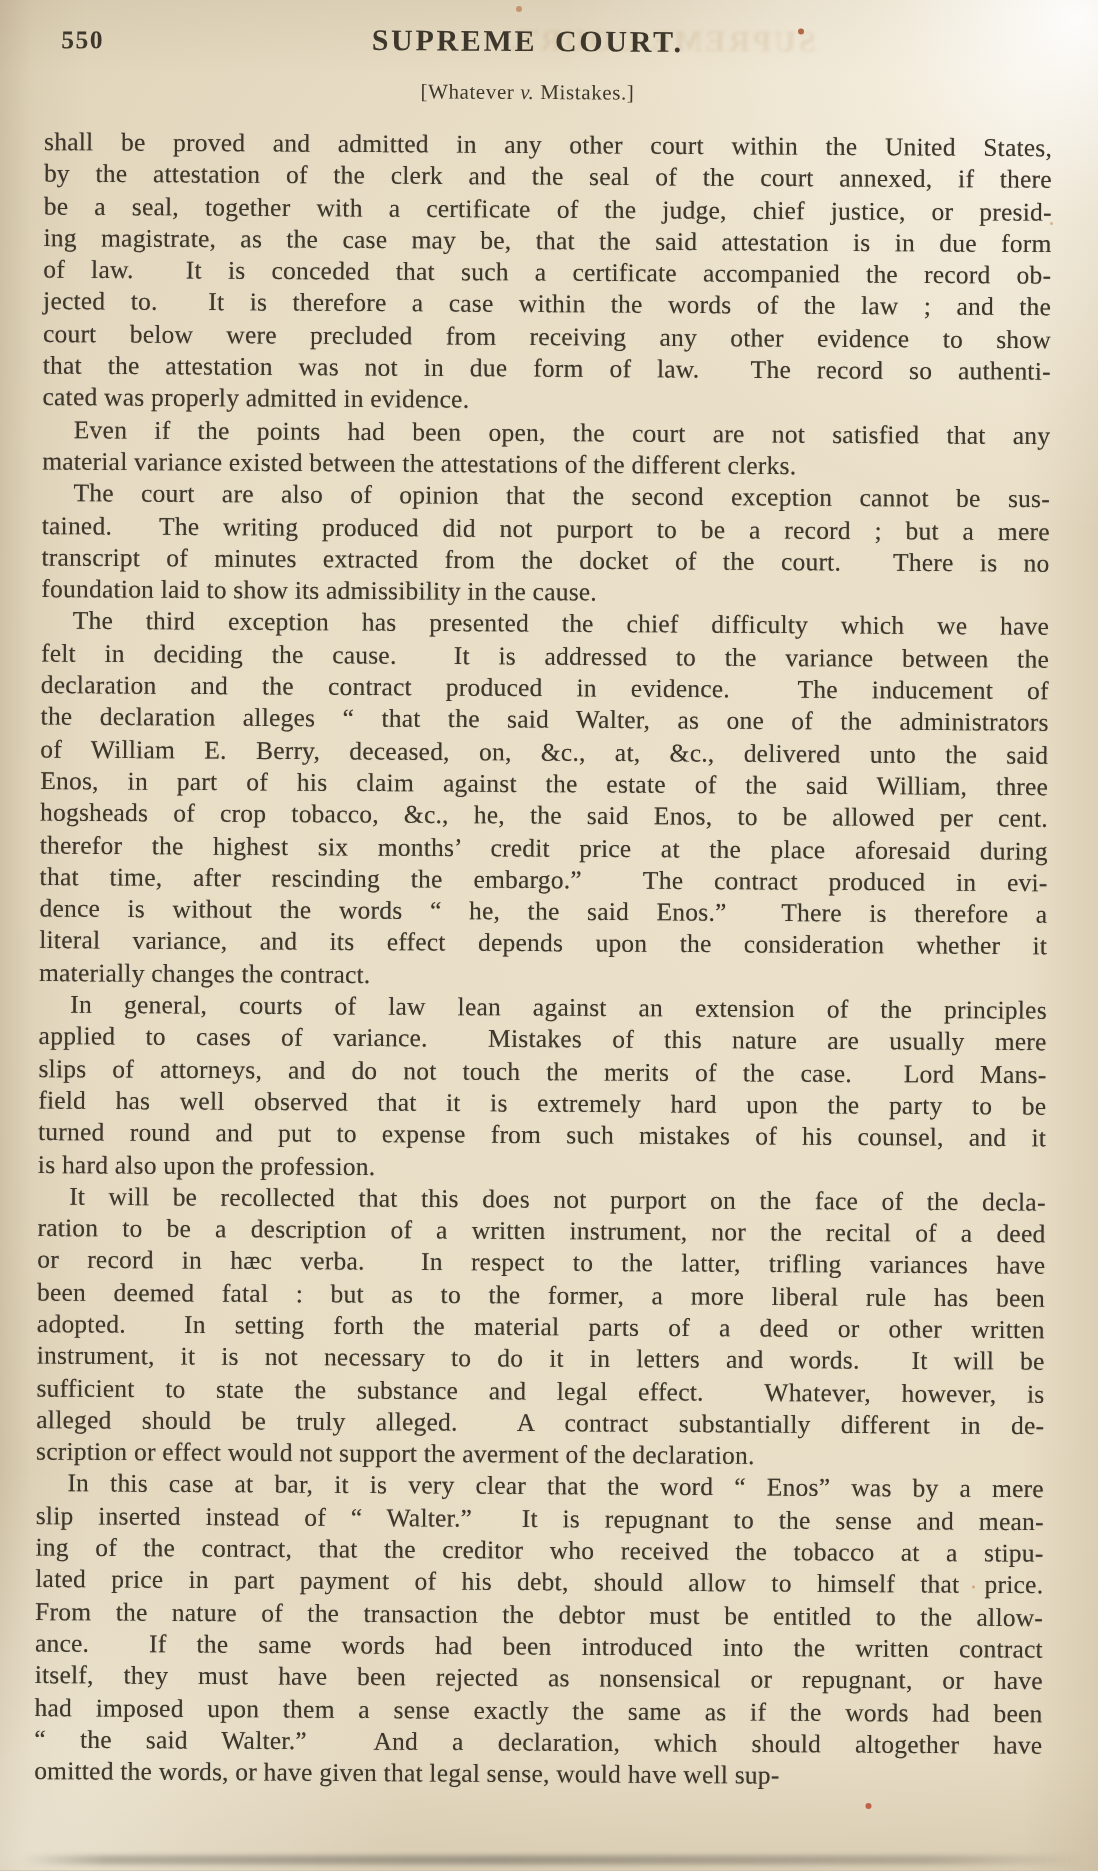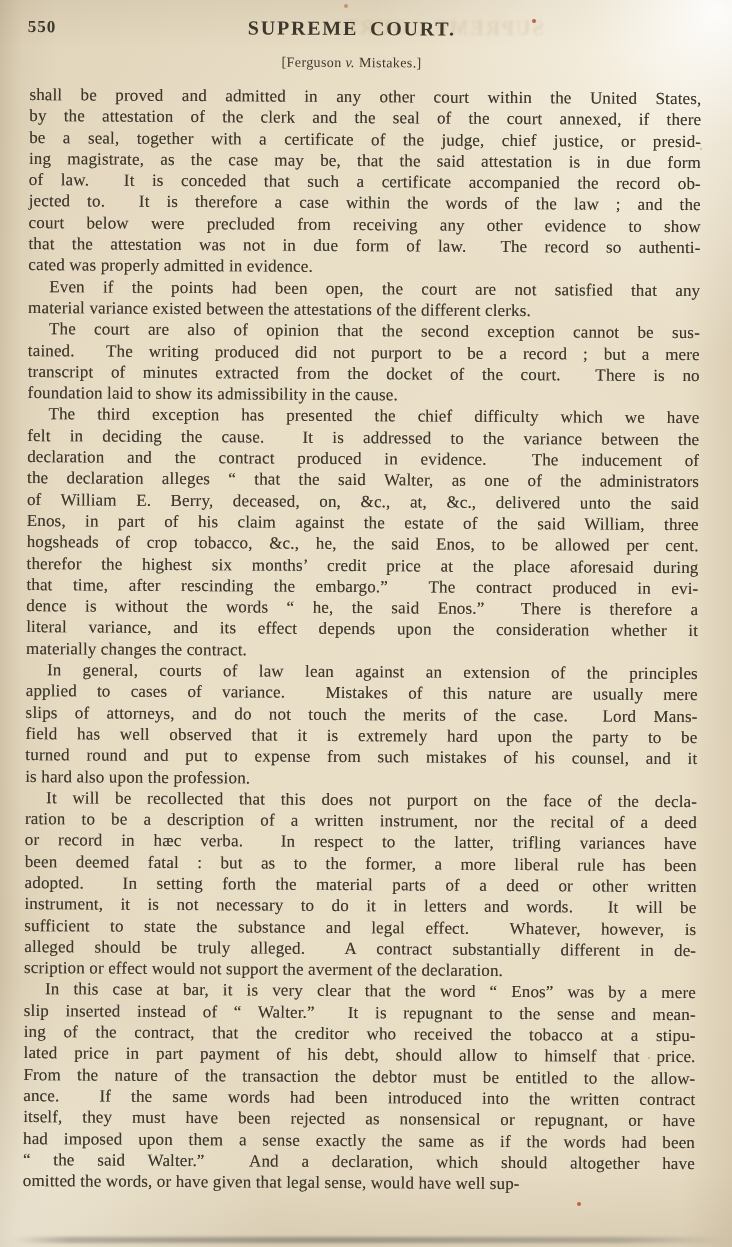--- a/index.html
+++ b/index.html
@@ -49,21 +49,21 @@
 
   .sheet-content {
     position: absolute;
     top: 0; left: 0; right: 0; bottom: 0;
     transform: rotate(0.35deg);
     transform-origin: 20px 0;
   }
 
   .page-number {
     position: absolute;
-    top: 17px; left: 28px;
+    top: 17px; left: 41px;
     font-size: 17px; font-weight: bold;
     letter-spacing: 1px;
   }
 
   .running-title {
     position: absolute;
     top: 15px; left: 0; right: 28px;
     text-align: center;
     font-size: 20px; font-weight: bold;
     letter-spacing: 1.8px;
@@ -118,21 +118,21 @@
 
   <div class="sheet-content">
 
     <div class="ghost-title">SUPREME COURT.</div>
 
     <div class="page-number">550</div>
 
     <div class="running-title">SUPREME COURT.</div>
 
     <div class="case-caption">
-      <span>[Ferguson </span><span class="vs">v.</span><span> Mistakes.]</span>
+      <span>[Whatever </span><span class="vs">v.</span><span> Mistakes.]</span>
     </div>
 
     <div class="body-text">
         <div class="paragraph">
           <div class="line">shall be proved and admitted in any other court within the United States,</div>
           <div class="line">by the attestation of the clerk and the seal of the court annexed, if there</div>
           <div class="line">be a seal, together with a certificate of the judge, chief justice, or presid-</div>
           <div class="line">ing magistrate, as the case may be, that the said attestation is in due form</div>
           <div class="line">of law.  It is conceded that such a certificate accompanied the record ob-</div>
           <div class="line">jected to.  It is therefore a case within the words of the law ; and the</div>

